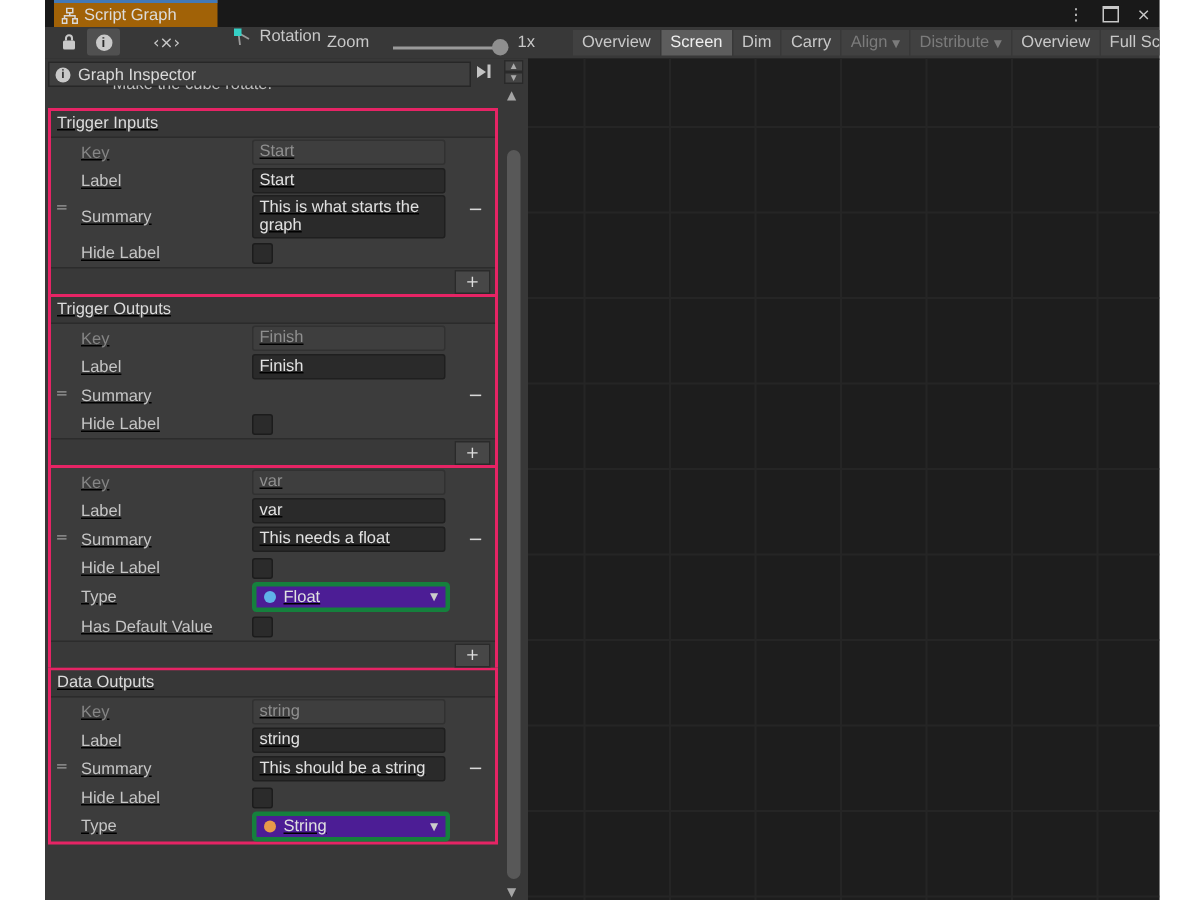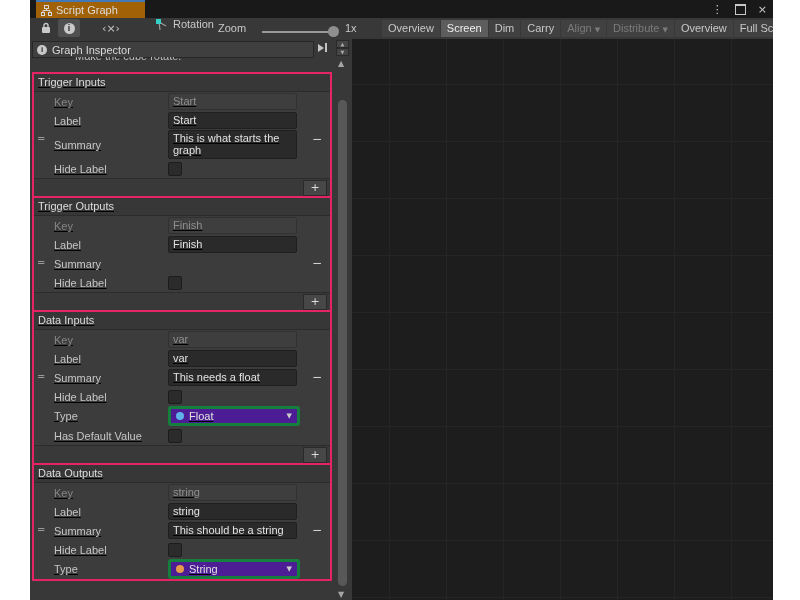--- a/index.html
+++ b/index.html
@@ -192,21 +192,20 @@
           <div class="row">
             <span class="rlabel">Hide Label</span>
             <div class="checkbox"></div>
           </div>
           <div class="addrow">
             <div class="plusbtn glyph">+</div>
           </div>
         </div>
 
         <div class="section">
-          <div class="sec-header">Data Inputs</div>
           <div class="row dis">
             <span class="rlabel">Key</span>
             <div class="field dis"><span>var</span></div>
           </div>
           <div class="row">
             <span class="rlabel">Label</span>
             <div class="field"><span>var</span></div>
           </div>
           <div class="row">
             <span class="drag-handle glyph">=</span>

